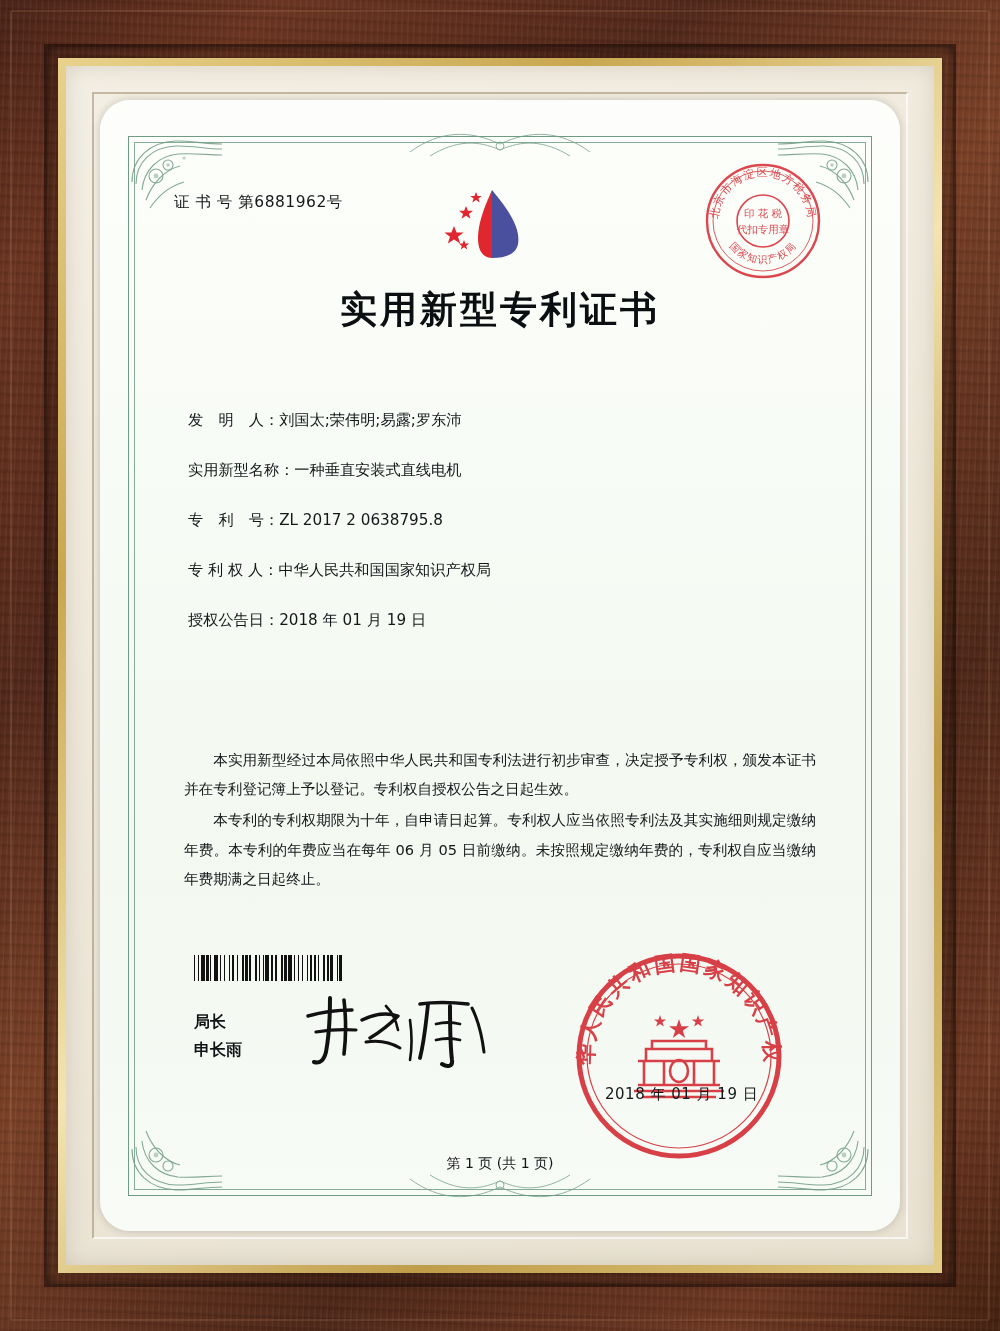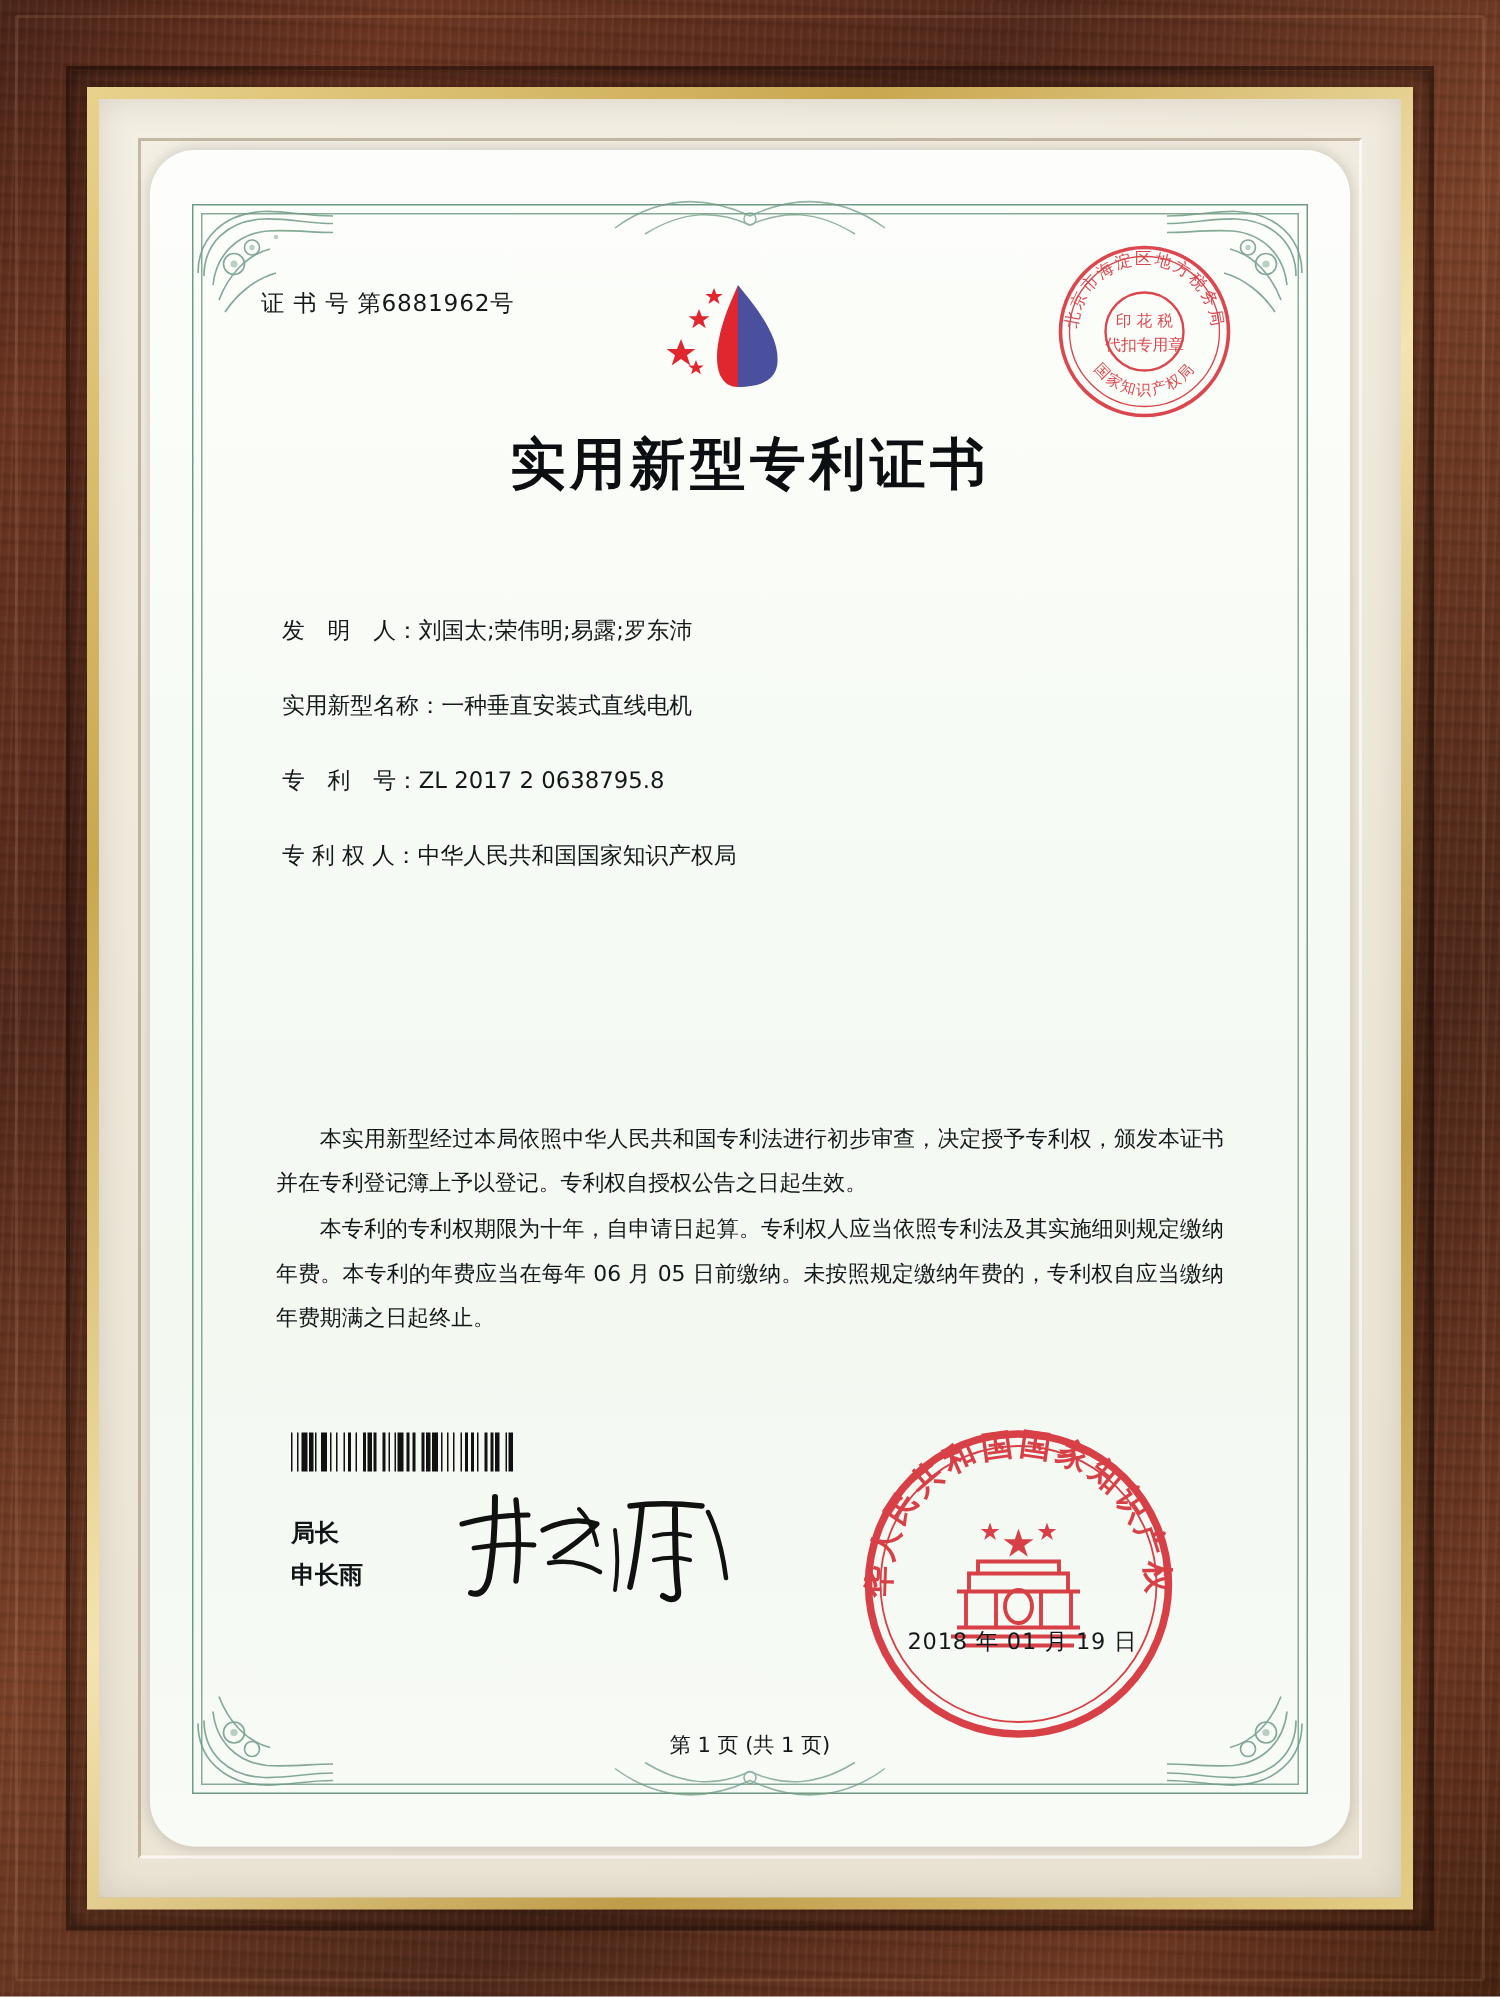--- a/index.html
+++ b/index.html
@@ -361,20 +361,23 @@
         </div>
         <div class="field-row">
           <span class="field-label">实用新型名称：</span><span class="field-value">一种垂直安装式直线电机</span>
         </div>
         <div class="field-row">
           <span class="field-label">专　利　号：</span><span class="field-value">ZL 2017 2 0638795.8</span>
         </div>
         <div class="field-row">
           <span class="field-label">专 利 权 人：</span><span class="field-value">中华人民共和国国家知识产权局</span>
         </div>
+        <div class="field-row">
+          <span class="field-label">授权公告日：</span><span class="field-value">2018 年 01 月 19 日</span>
+        </div>
       </div>
 
       <div class="body-text">
         <p>本实用新型经过本局依照中华人民共和国专利法进行初步审查，决定授予专利权，颁发本证书并在专利登记簿上予以登记。专利权自授权公告之日起生效。</p>
         <p>本专利的专利权期限为十年，自申请日起算。专利权人应当依照专利法及其实施细则规定缴纳年费。本专利的年费应当在每年 06 月 05 日前缴纳。未按照规定缴纳年费的，专利权自应当缴纳年费期满之日起终止。</p>
       </div>
 
       <div class="barcode" id="barcode">
           <i style="width:1.35px;background:#111"></i>
           <i style="width:2.7px;background:transparent"></i>

